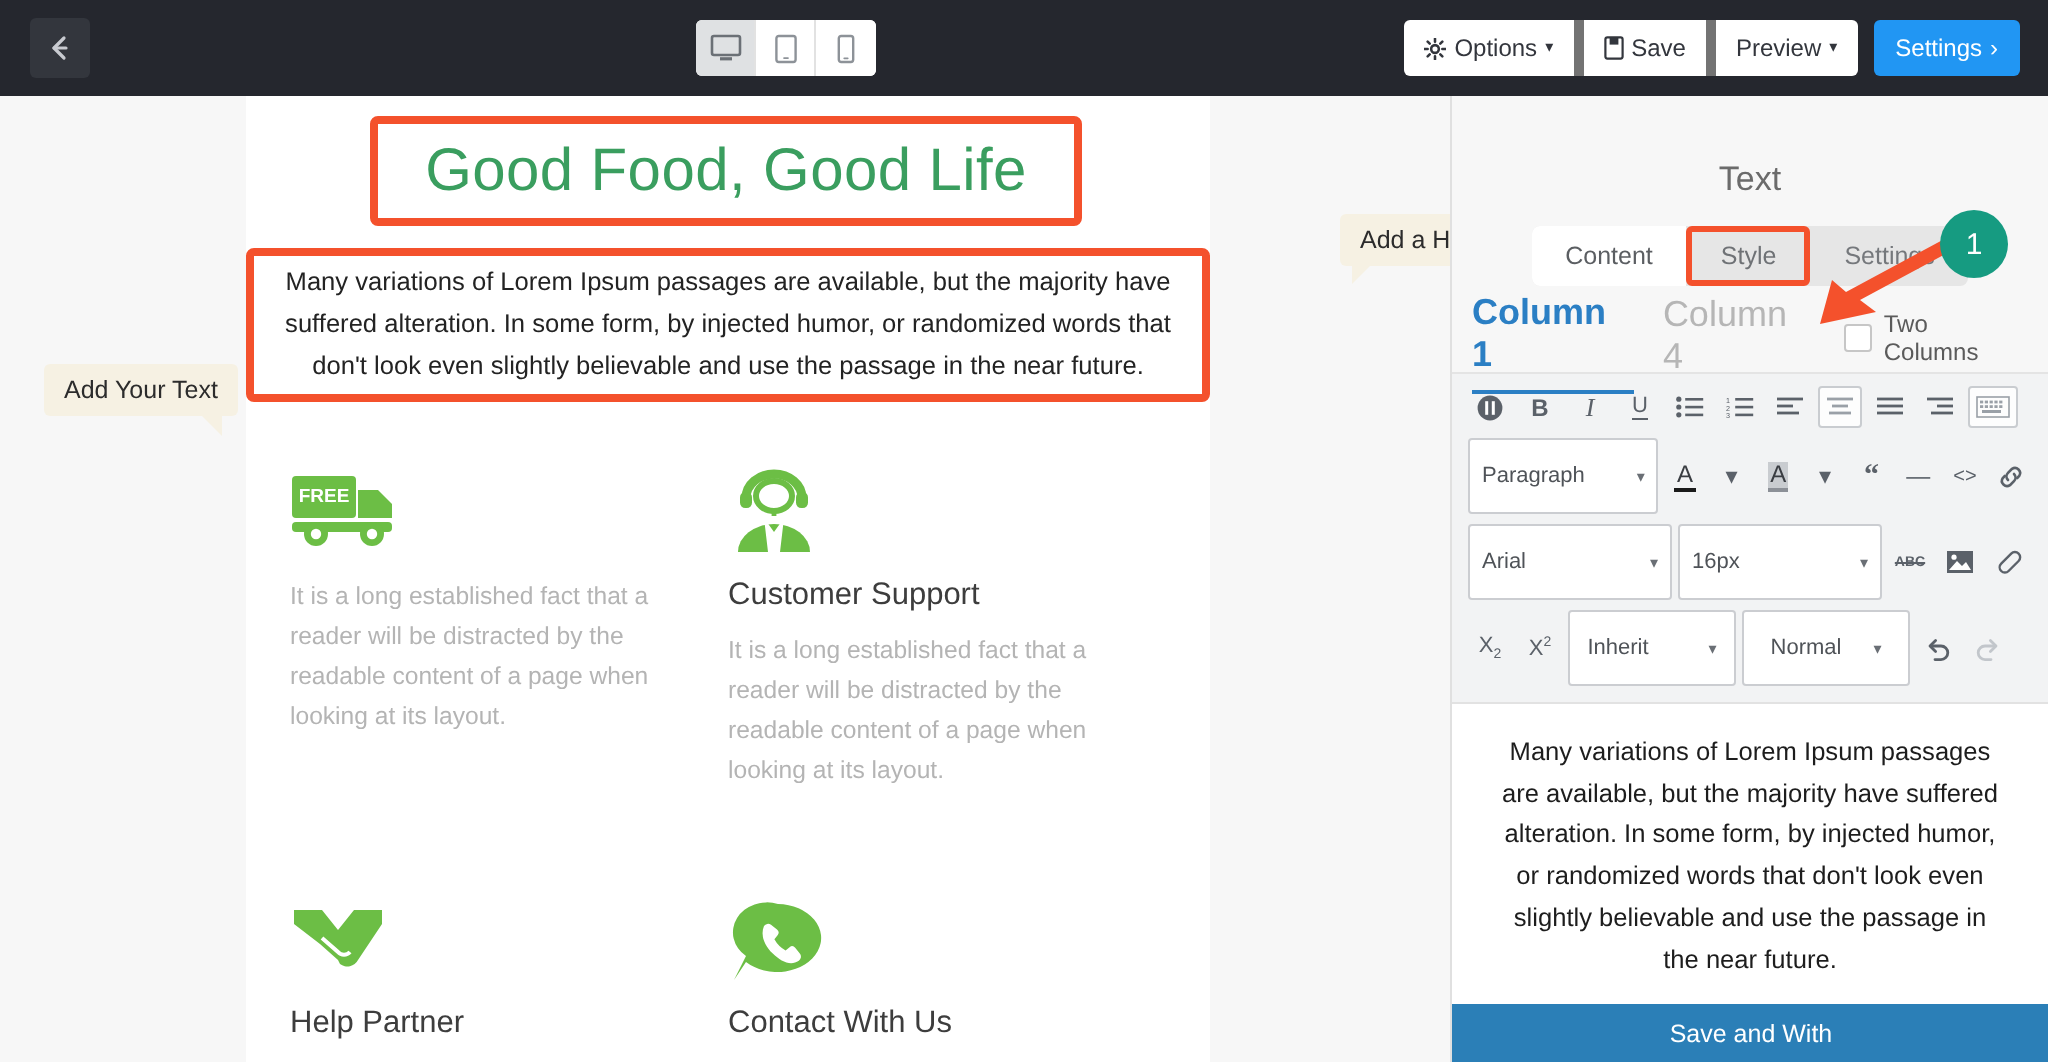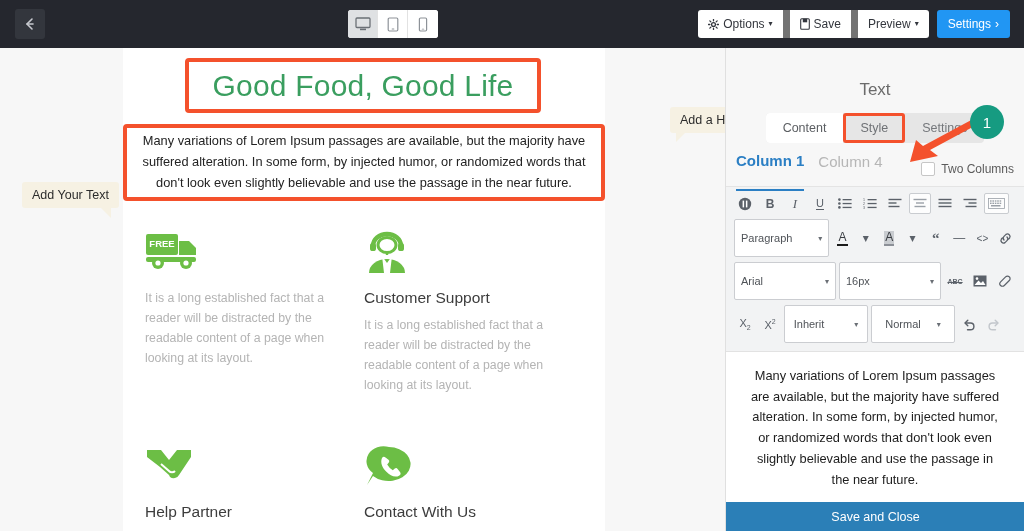--- a/index.html
+++ b/index.html
@@ -53,21 +53,21 @@
     display: flex;
     background: #ffffff;
     border-radius: 3px;
     overflow: hidden;
   }
   .tb-btn {
     display: flex; align-items: center; gap: 4px;
     padding: 0 10px;
     font-size: 12px;
     color: #33363d;
-    border-right: 7px solid #737373;
+    border-right: 5px solid #737373;
     cursor: pointer;
     white-space: nowrap;
   }
   .tb-btn:last-child { border-right: none; }
   .settings-btn {
     margin-left: 8px;
     background: #2196f3;
     color: #ffffff;
     border-radius: 3px;
     padding: 0 11px;
@@ -155,21 +155,21 @@
     position: absolute; left: 0; top: 178px;
     width: 482px;
     display: grid;
     grid-template-columns: 1fr 1fr;
     column-gap: 0px;
     row-gap: 44px;
     padding: 0 22px;
   }
   .feature-icon {
     height: 52px;
-    display: flex; align-items: center;
+    display: flex; align-items: flex-end;
     margin-bottom: 11px;
   }
   .feature-title {
     font-size: 15.5px;
     color: #3d3d3d;
     margin-bottom: 9px;
     font-weight: 400;
   }
   .feature-desc {
     font-size: 12.3px;
@@ -245,24 +245,24 @@
 
   .col-tabs {
     display: flex; align-items: center;
     padding: 0 10px;
     margin-top: 14px;
     height: 30px;
     border-bottom: 1px solid #e4e4e4;
     position: relative;
   }
   .col-tab {
-    font-size: 15px;
+    font-size: 18px;
     color: #b6b6b6;
     margin-right: 14px;
-    padding-bottom: 20px;
+    padding-bottom: 7px;
     cursor: pointer;
   }
   .col-tab.active {
     color: #2b7fc4;
     font-weight: bold;
     border-bottom: 2px solid #2b7fc4;
   }
   .two-col {
     margin-left: auto;
     display: flex; align-items: center; gap: 6px;
@@ -697,14 +697,14 @@
             <path d="M8.2 2.2 L11 5 L8.2 7.8" fill="none" stroke="#c2c6cb" stroke-width="1.4" stroke-linecap="round" stroke-linejoin="round"></path>
           </svg>
       </div>
     </div>
   </div>
 
   <div class="preview-area">
     <div class="preview-text">Many variations of Lorem Ipsum passages are available, but the majority have suffered alteration. In some form, by injected humor, or randomized words that don't look even slightly believable and use the passage in the near future.</div>
   </div>
 
-  <div class="save-close">Save and Close</div>
+  <div class="save-close">Save and With</div>
 </div>
 
 </body></html>

